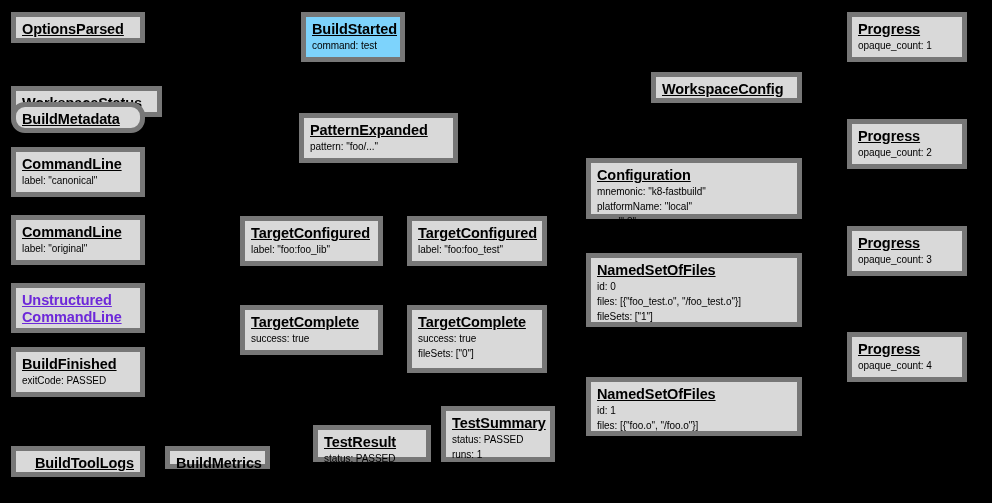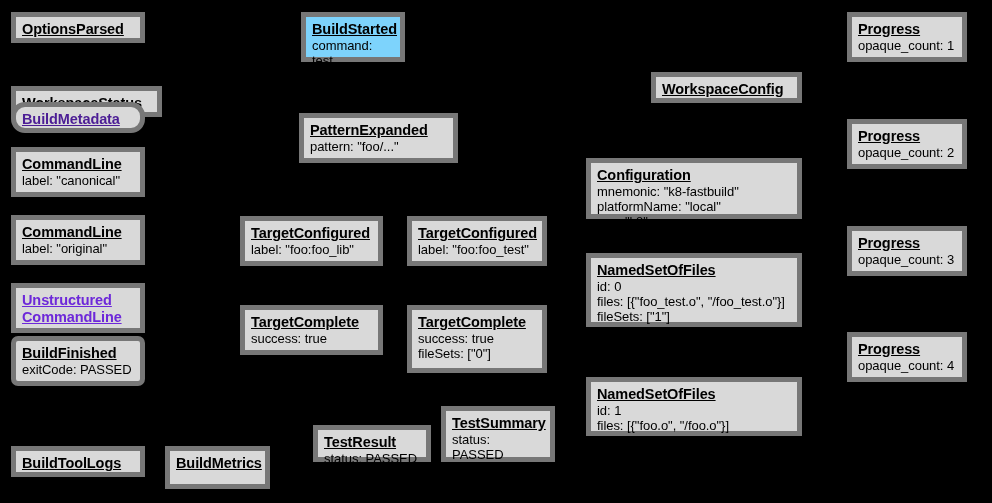--- a/index.html
+++ b/index.html
@@ -27,21 +27,21 @@
   }
   .node-title {
     font-size: 14.5px;
     font-weight: bold;
     text-decoration: underline;
     line-height: 17px;
     white-space: pre-line;
     letter-spacing: -0.1px;
   }
   .node-fields {
-    font-size: 13px;
+    font-size: 10px;
     line-height: 15px;
     white-space: pre-line;
     letter-spacing: -0.05px;
   }
   .node-fields:empty { display: none; }
 </style>
 </head>
 <body>
 
 <div id="canvas" style="background: rgb(0, 0, 0);">
@@ -55,21 +55,21 @@
     <div class="node" style="left: 847px; top: 12px; width: 120px; height: 50px; background: rgb(217, 217, 217); border-color: rgb(119, 119, 119); color: rgb(0, 0, 0);">
       <div class="node-title">Progress</div>
       <div class="node-fields">opaque_count: 1</div>
     </div>
     <div class="node" style="left: 11px; top: 58px; width: 151px; height: 31px; background: rgb(217, 217, 217); border-color: rgb(119, 119, 119); color: rgb(0, 0, 0); margin-top: 28px;">
       <div class="node-title">WorkspaceStatus</div>
     </div>
     <div class="node" style="left: 651px; top: 72px; width: 151px; height: 31px; background: rgb(217, 217, 217); border-color: rgb(119, 119, 119); color: rgb(0, 0, 0);">
       <div class="node-title">WorkspaceConfig</div>
     </div>
-    <div class="node" style="left: 11px; top: 102px; width: 134px; height: 31px; background: rgb(217, 217, 217); border-color: rgb(119, 119, 119); color: #4c1d95; border-radius: 14px;">
+    <div class="node" style="left: 11px; top: 102px; width: 134px; height: 31px; background: rgb(217, 217, 217); border-color: rgb(119, 119, 119); color: #000000; border-radius: 14px;">
       <div class="node-title">BuildMetadata</div>
     </div>
     <div class="node" style="left: 299px; top: 113px; width: 159px; height: 50px; background: rgb(217, 217, 217); border-color: rgb(119, 119, 119); color: rgb(0, 0, 0);">
       <div class="node-title">PatternExpanded</div>
       <div class="node-fields">pattern: "foo/..."</div>
     </div>
     <div class="node" style="left: 847px; top: 119px; width: 120px; height: 50px; background: rgb(217, 217, 217); border-color: rgb(119, 119, 119); color: rgb(0, 0, 0);">
       <div class="node-title">Progress</div>
       <div class="node-fields">opaque_count: 2</div>
     </div>
@@ -115,37 +115,37 @@
     </div>
     <div class="node" style="left: 407px; top: 305px; width: 140px; height: 68px; background: rgb(217, 217, 217); border-color: rgb(119, 119, 119); color: rgb(0, 0, 0);">
       <div class="node-title">TargetComplete</div>
       <div class="node-fields">success: true
 fileSets: ["0"]</div>
     </div>
     <div class="node" style="left: 847px; top: 332px; width: 120px; height: 50px; background: rgb(217, 217, 217); border-color: rgb(119, 119, 119); color: rgb(0, 0, 0);">
       <div class="node-title">Progress</div>
       <div class="node-fields">opaque_count: 4</div>
     </div>
-    <div class="node" style="left: 11px; top: 336px; width: 134px; height: 50px; background: rgb(217, 217, 217); border-color: rgb(119, 119, 119); color: rgb(0, 0, 0); border-radius: 7px;">
+    <div class="node" style="left: 11px; top: 347px; width: 134px; height: 50px; background: rgb(217, 217, 217); border-color: rgb(119, 119, 119); color: rgb(0, 0, 0);">
       <div class="node-title">BuildFinished</div>
       <div class="node-fields">exitCode: PASSED</div>
     </div>
     <div class="node" style="left: 586px; top: 377px; width: 216px; height: 59px; background: rgb(217, 217, 217); border-color: rgb(119, 119, 119); color: rgb(0, 0, 0);">
       <div class="node-title">NamedSetOfFiles</div>
       <div class="node-fields">id: 1
 files: [{"foo.o", "/foo.o"}]</div>
     </div>
     <div class="node" style="left: 441px; top: 406px; width: 114px; height: 56px; background: rgb(217, 217, 217); border-color: rgb(119, 119, 119); color: rgb(0, 0, 0);">
       <div class="node-title">TestSummary</div>
       <div class="node-fields">status: PASSED
 runs: 1</div>
     </div>
     <div class="node" style="left: 313px; top: 425px; width: 118px; height: 37px; background: rgb(217, 217, 217); border-color: rgb(119, 119, 119); color: rgb(0, 0, 0);">
       <div class="node-title">TestResult</div>
       <div class="node-fields">status: PASSED</div>
     </div>
-    <div class="node" style="left: 11px; top: 446px; width: 134px; height: 31px; background: rgb(217, 217, 217); border-color: rgb(119, 119, 119); color: rgb(0, 0, 0);">
+    <div class="node" style="left: 11px; top: 446px; width: 134px; height: 31px; background: rgb(217, 217, 217); border-color: rgb(119, 119, 119); color: rgb(0, 0, 0); text-align: right;">
       <div class="node-title">BuildToolLogs</div>
     </div>
-    <div class="node" style="left: 165px; top: 446px; width: 105px; height: 43px; background: rgb(217, 217, 217); border-color: rgb(119, 119, 119); color: rgb(0, 0, 0);">
+    <div class="node" style="left: 165px; top: 446px; width: 105px; height: 23px; background: rgb(217, 217, 217); border-color: rgb(119, 119, 119); color: rgb(0, 0, 0);">
       <div class="node-title">BuildMetrics</div>
     </div>
   </div>
 
 </body></html>

